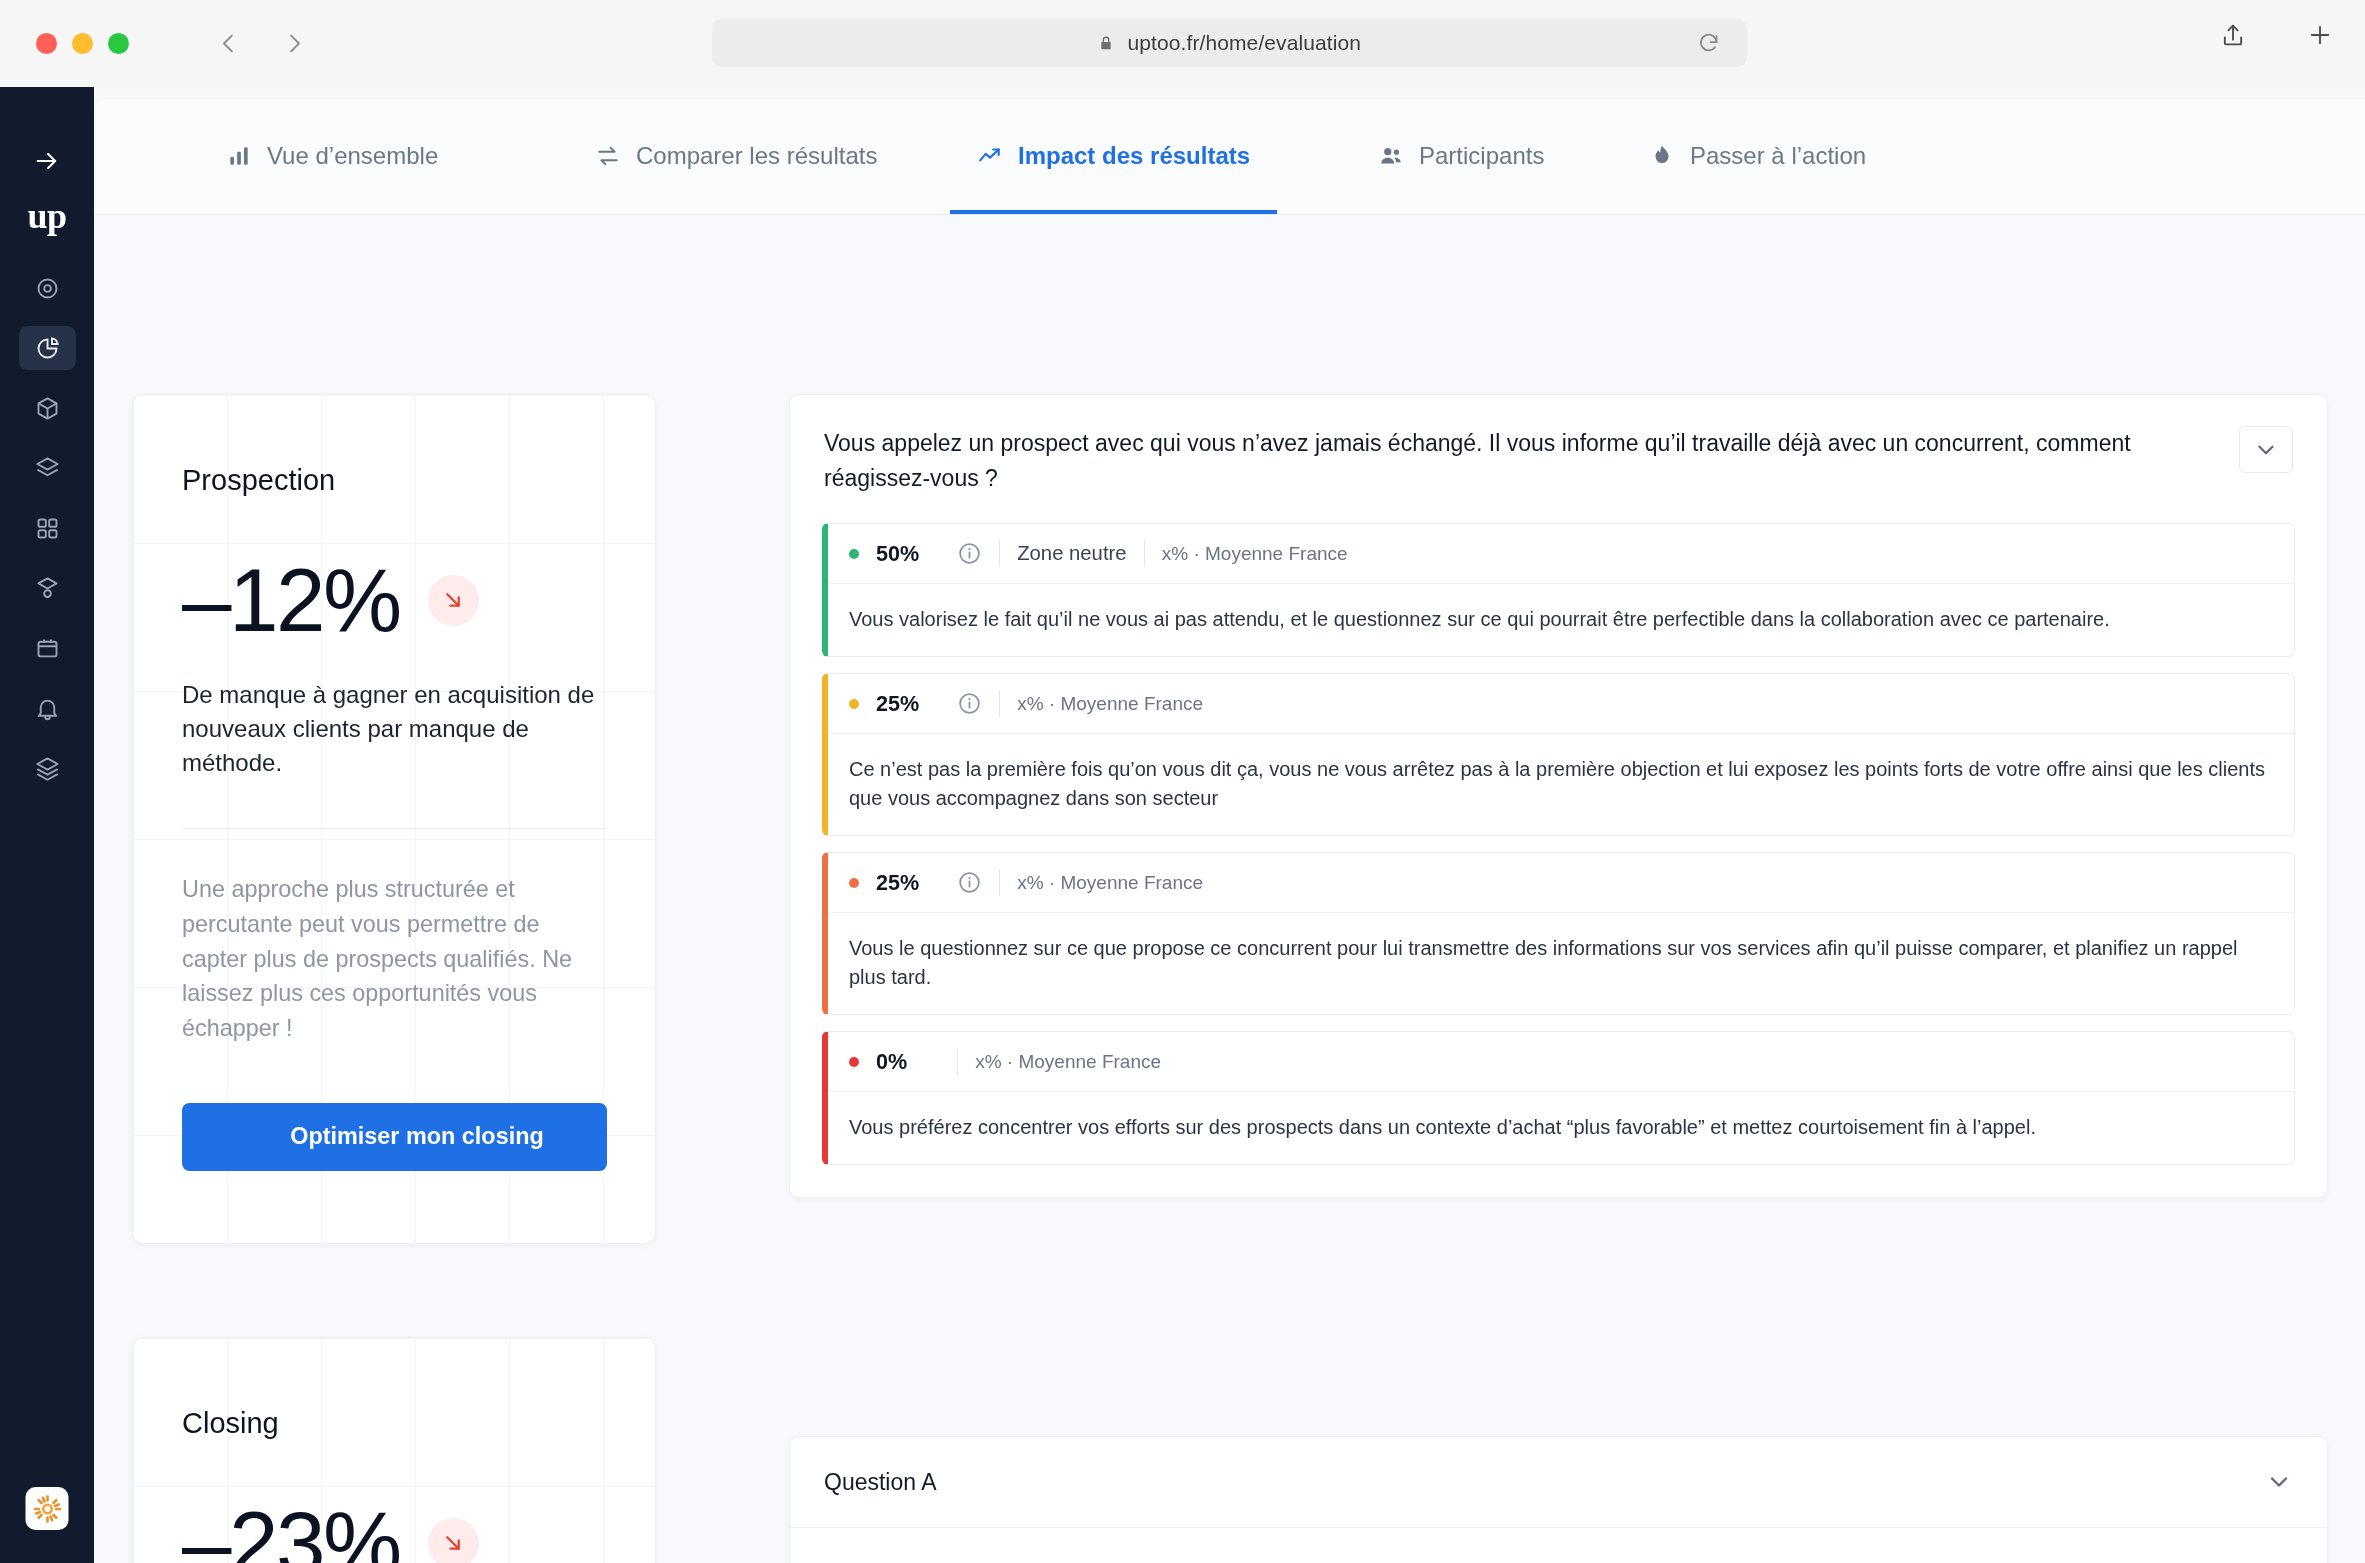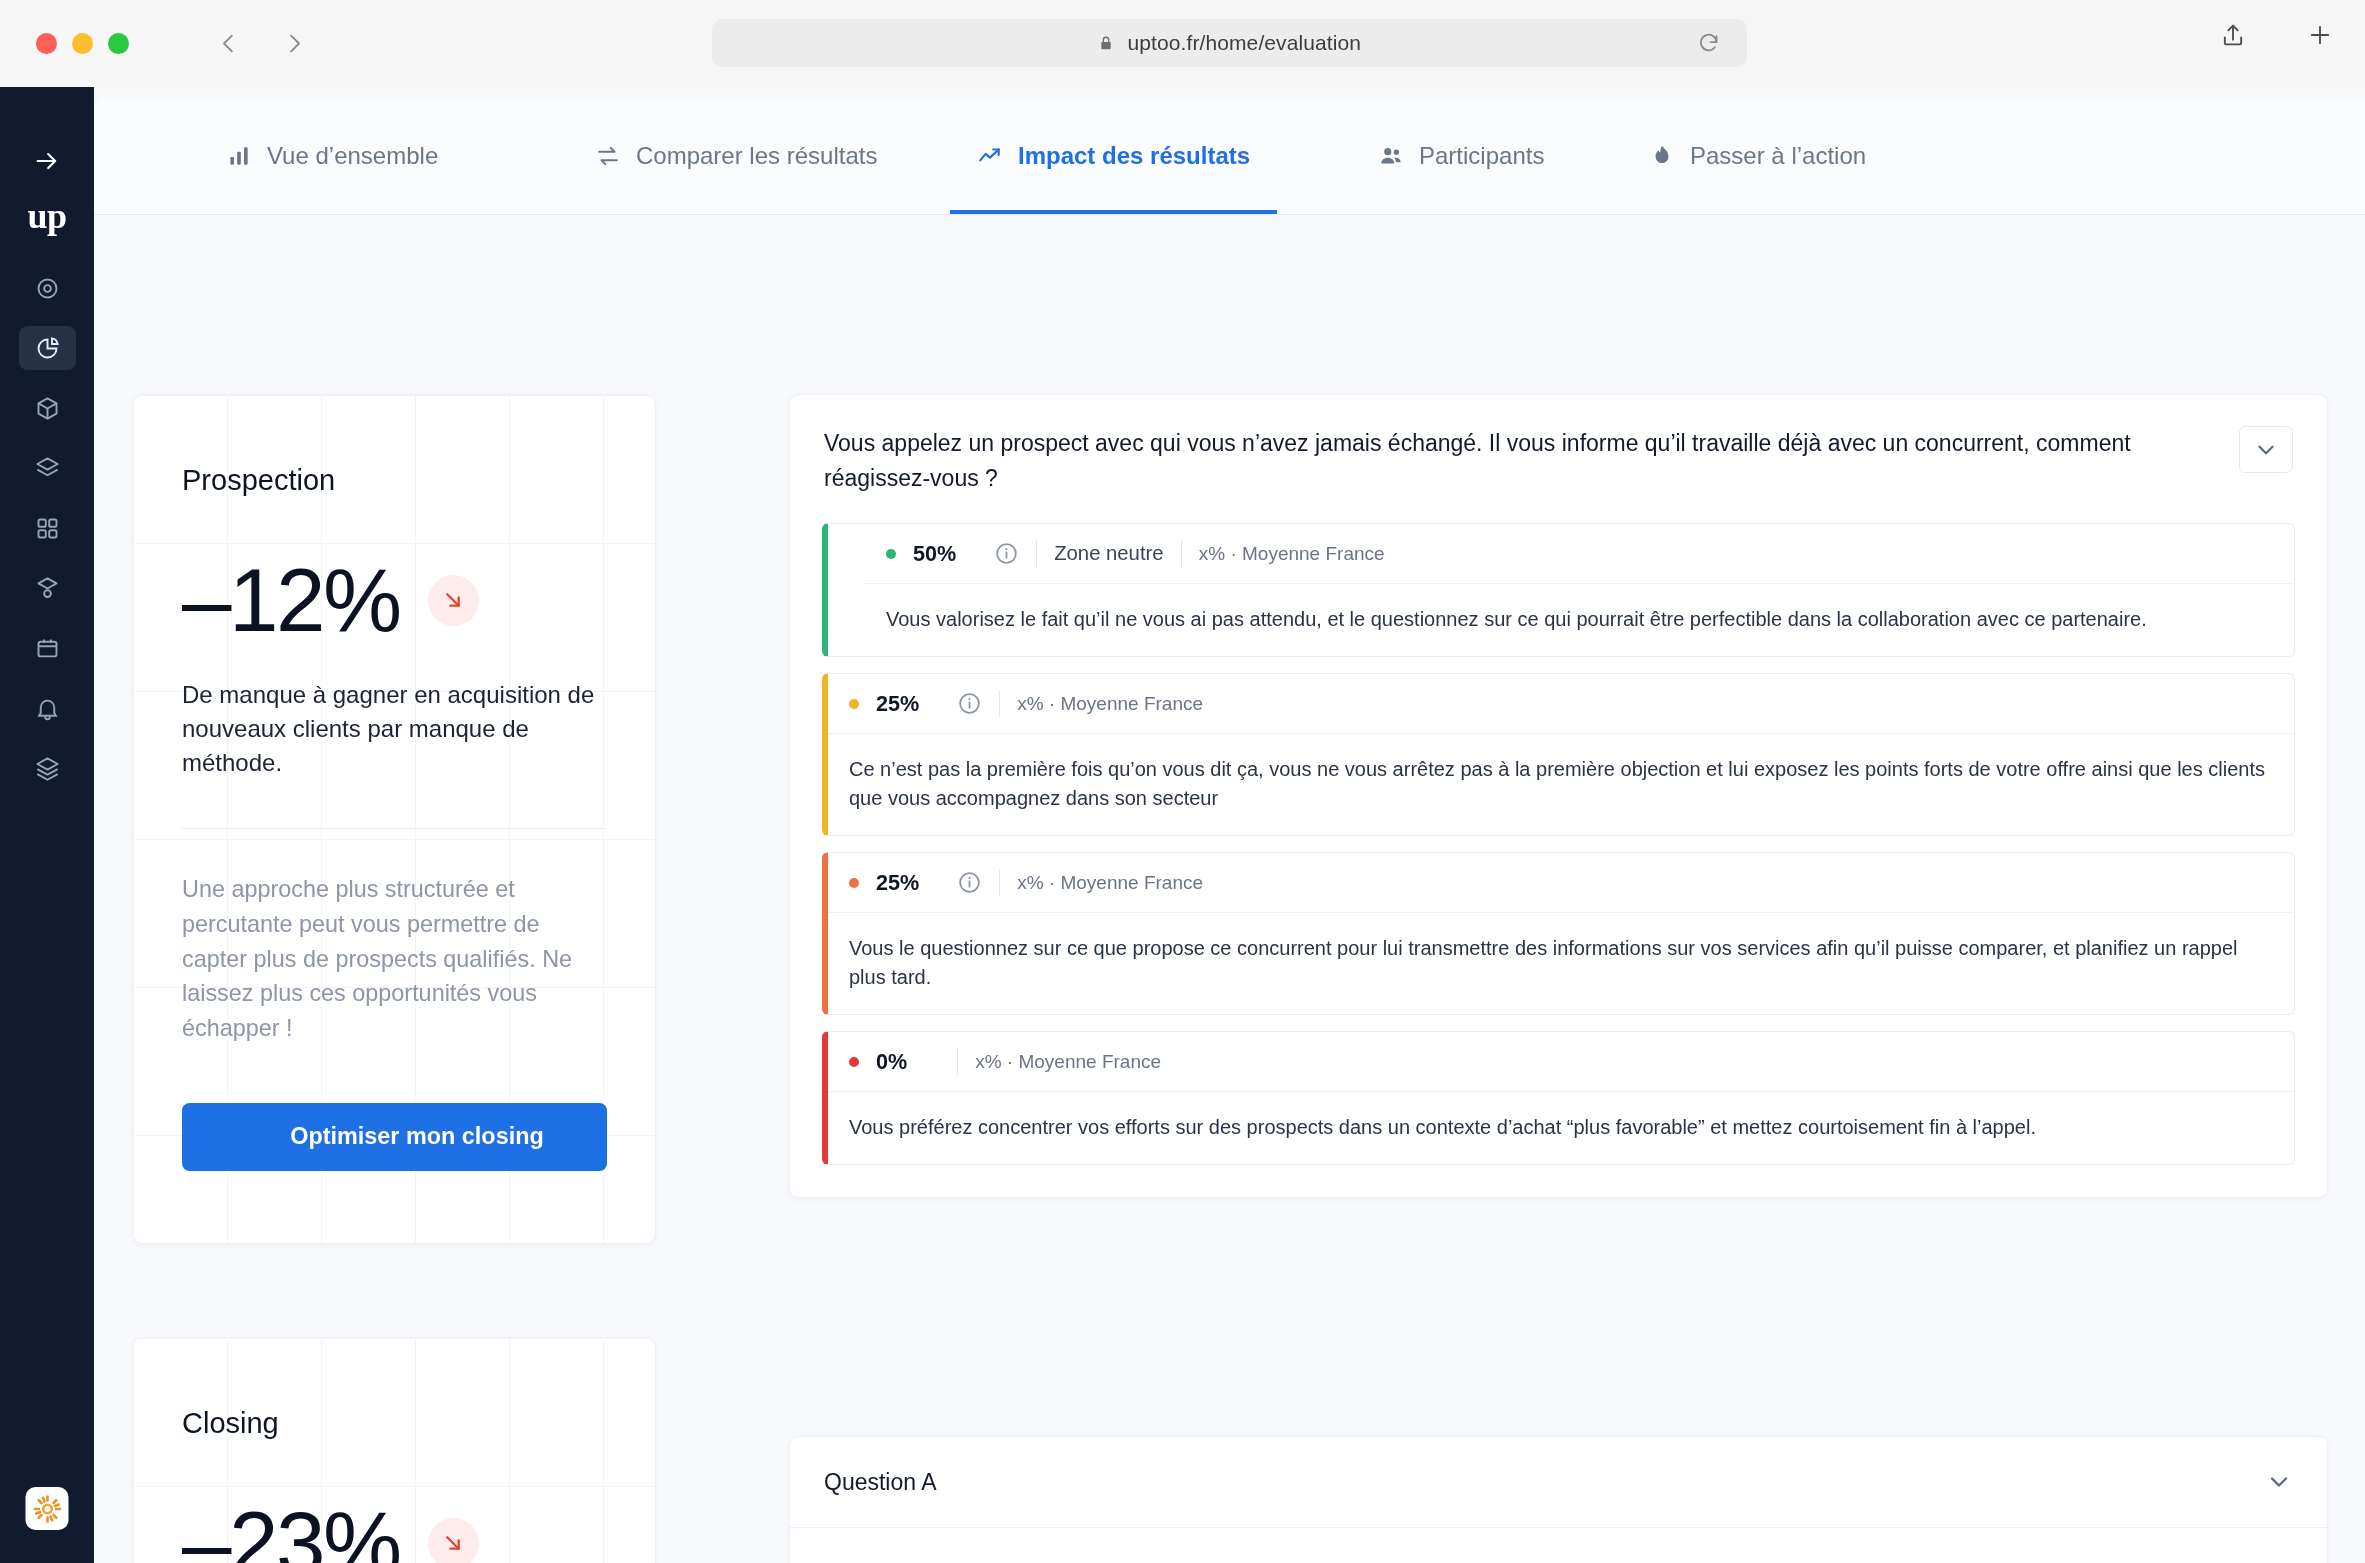--- a/index.html
+++ b/index.html
@@ -425,21 +425,21 @@
       <div class="qhead">
         <div class="qhead-text">Vous appelez un prospect avec qui vous n’avez jamais échangé. Il vous informe qu’il travaille déjà avec un concurrent, comment réagissez-vous ?</div>
         <div class="chev">
           <svg viewBox="0 0 24 24" fill="none" stroke="currentColor" stroke-width="2" stroke-linecap="round" stroke-linejoin="round">
               <path d="M6 9l6 6 6-6"></path>
             </svg>
         </div>
       </div>
       <div class="answers">
 
-        <div class="answer" style="border-left-color:#2bb673;padding-left:37px;">
+        <div class="answer" style="border-left-color:#2bb673;">
           <div class="answer-head">
             <span class="ans-dot" style="background:#2bb673;"></span>
             <span class="ans-pct">50%</span>
             <span class="ans-info">
               <svg viewBox="0 0 24 24" fill="none" stroke="currentColor" stroke-width="1.7">
                   <circle cx="12" cy="12" r="9"></circle>
                   <path d="M12 11v5" stroke-linecap="round"></path>
                   <circle cx="12" cy="7.8" r="1" fill="currentColor" stroke="none"></circle>
                 </svg>
             </span>

